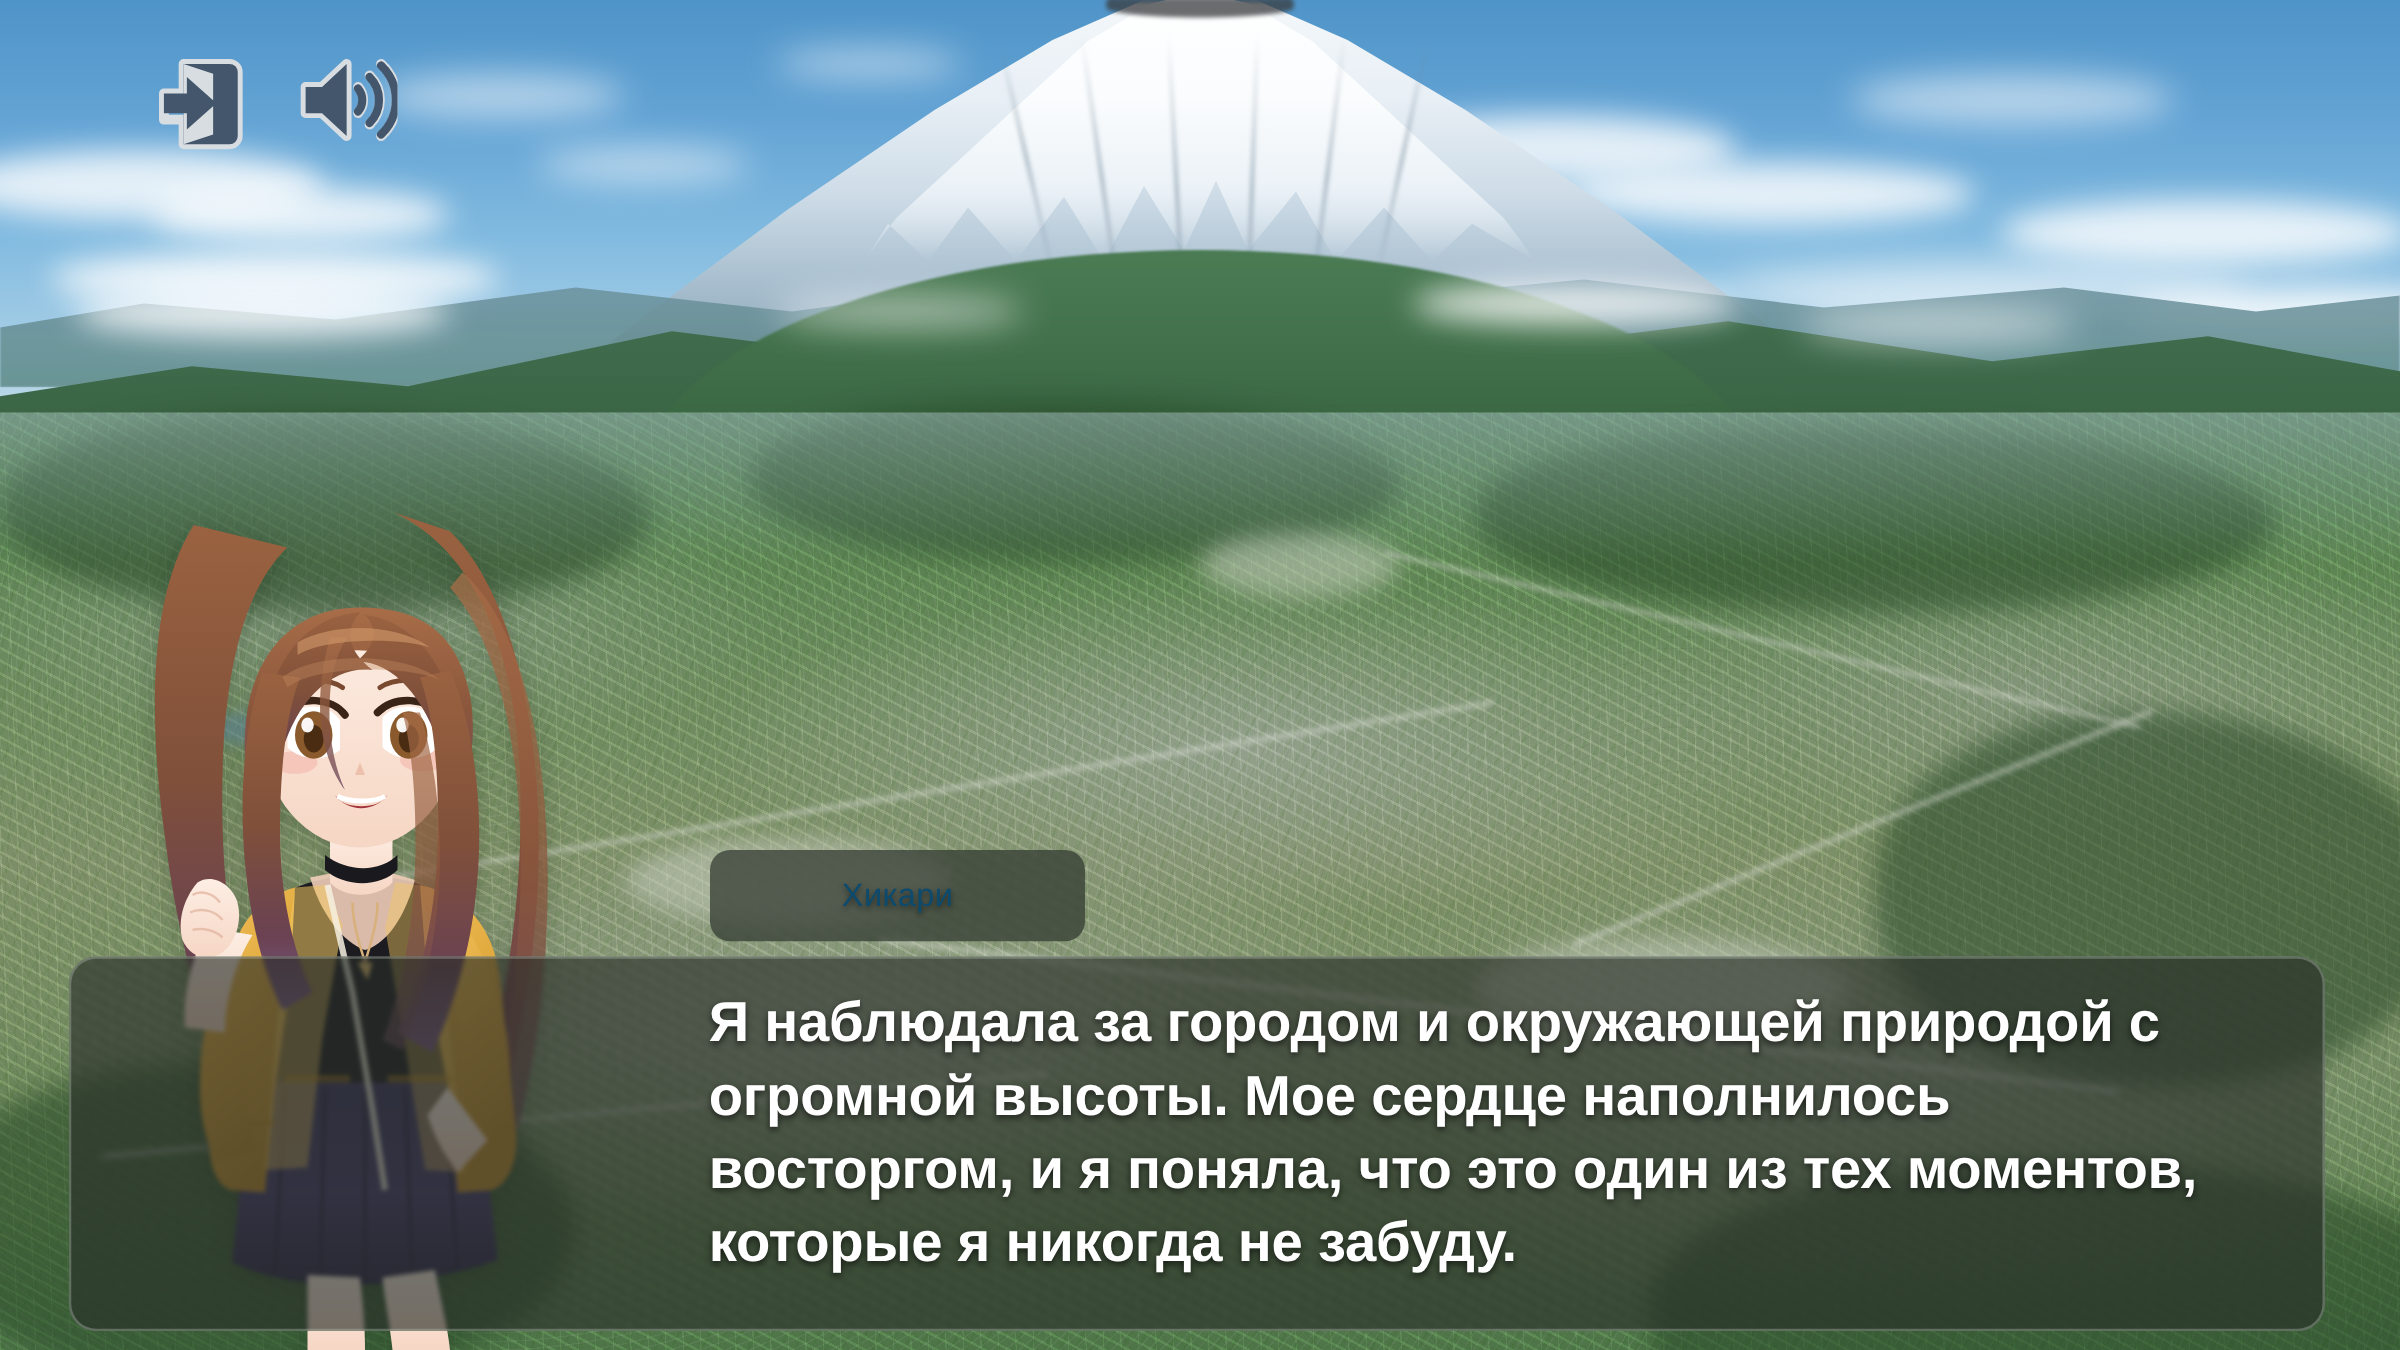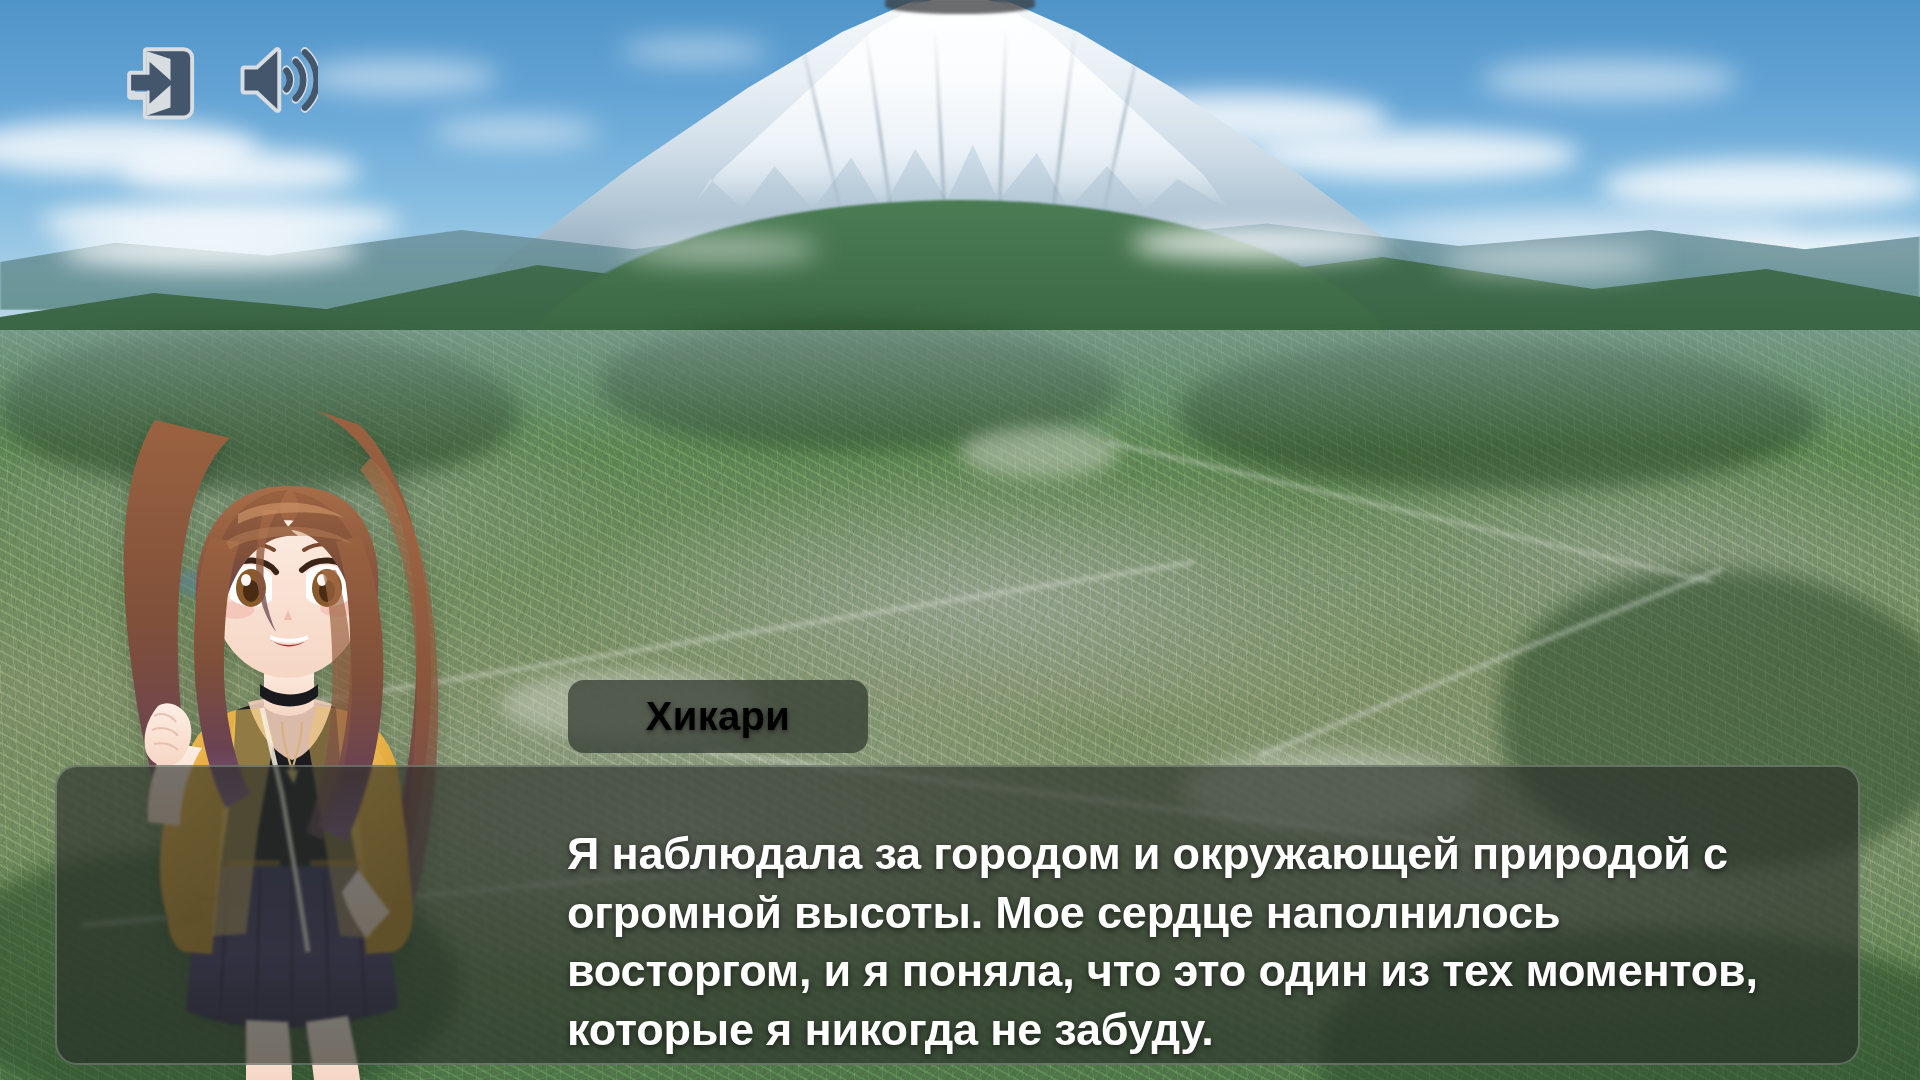--- a/index.html
+++ b/index.html
@@ -145,39 +145,38 @@
   .namebox {
     position:absolute; left:568px; top:680px; height:73px;
     min-width:300px; z-index:45;
     display:flex; align-items:center; justify-content:center;
     padding:0 40px;
     background:rgba(46,52,46,.70);
     border-radius:16px;
     backdrop-filter:blur(2px);
   }
   .namebox .nm {
-    color:#000000; font-size:40px; font-weight:bold; letter-spacing:.3px;
+    color:#0c4a6e; font-size:26px; font-weight:normal; letter-spacing:.3px;
     text-shadow:0 2px 5px rgba(0,0,0,.55);
     white-space:nowrap;
   }
 
   
   .dialogbox {
     position:absolute; left:55px; top:765px; width:1805px; height:300px; z-index:30;
     background:rgba(40,46,40,.64);
     border:2px solid rgba(190,200,190,.35);
     border-radius:22px;
     backdrop-filter:blur(1.5px);
   }
   .dialog-text {
     position:absolute; left:510px; top:22px; right:46px;
     color:#ffffff; font-size:45px; font-weight:bold; line-height:1.30;
     text-shadow:0 2px 6px rgba(0,0,0,.65);
     letter-spacing:-.2px;
-    margin-top:36px;
   }
 </style>
 </head>
 <body>
 
 <div id="scene">
 
   <div class="bg">
 
     <div class="sky"></div>

